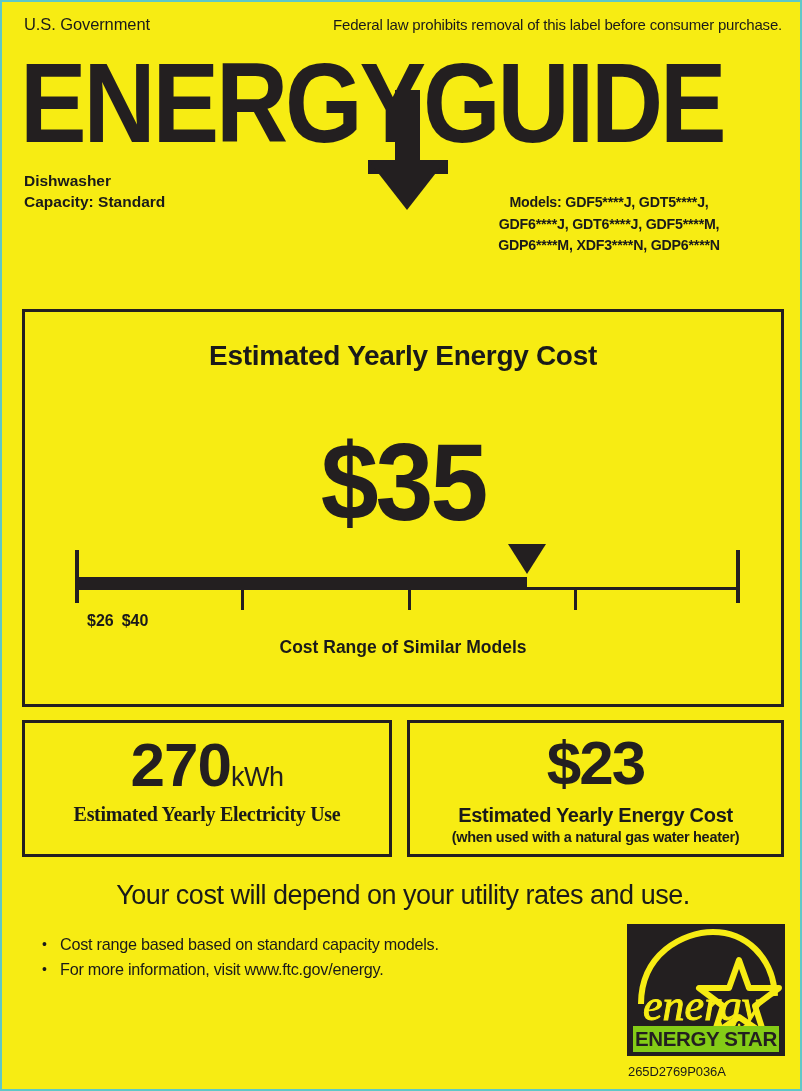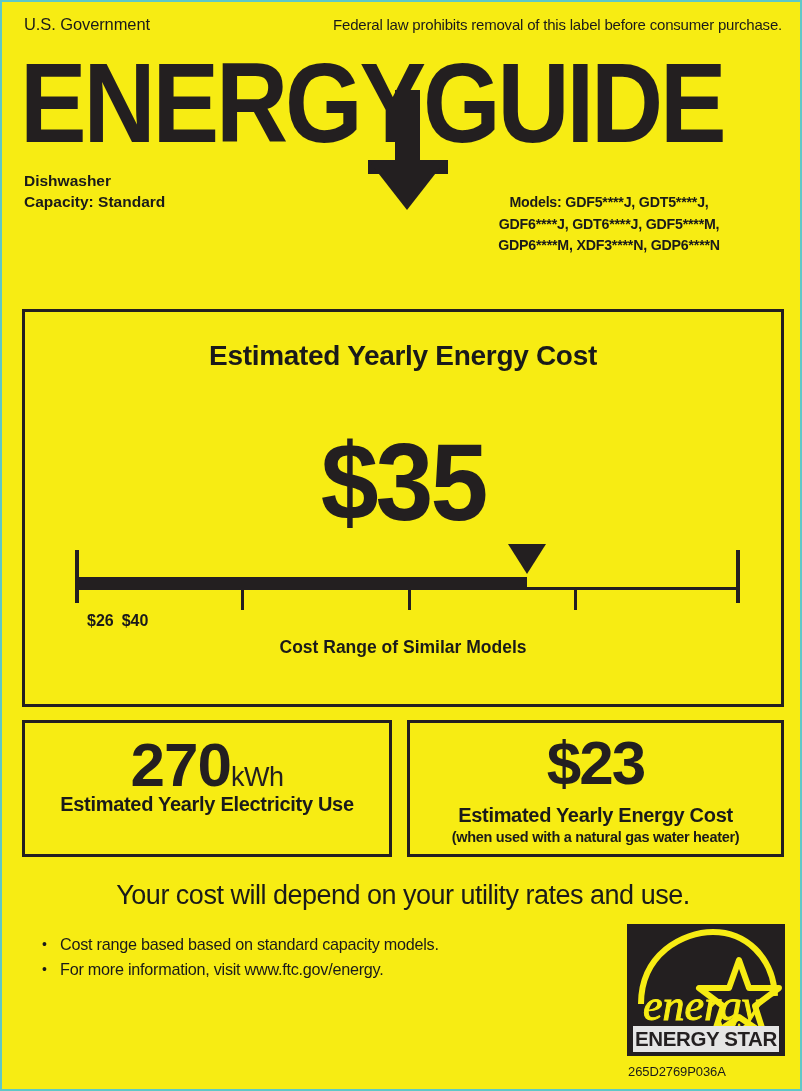--- a/index.html
+++ b/index.html
@@ -280,21 +280,21 @@
   .box-caption {
     position: absolute;
     left: 0;
     width: 100%;
     text-align: center;
     font-size: 20px;
     font-weight: bold;
     color: #1a1a1a;
     letter-spacing: -0.3px;
   }
-  .small-box.left .box-caption { top: 70px; }
+  .small-box.left .box-caption { top: 80px; font-family: Liberation Serif, serif; }
 
   .gas-num {
     position: absolute;
     top: 4px;
     left: 0;
     width: 100%;
     text-align: center;
     font-size: 62px;
     font-weight: bold;
     line-height: 72px;
@@ -358,21 +358,21 @@
     height: 132px;
     background: #231f20;
   }
   .estar-svg { display: block; }
   .estar-bar {
     position: absolute;
     left: 631px;
     top: 1024px;
     width: 146px;
     height: 26px;
-    background: #e5e5e5;
+    background: #84cc16;
     display: flex;
     align-items: center;
     justify-content: center;
     font-size: 20.5px;
     font-weight: bold;
     color: #231f20;
     letter-spacing: -0.4px;
   }
   .catalog-no {
     position: absolute;

